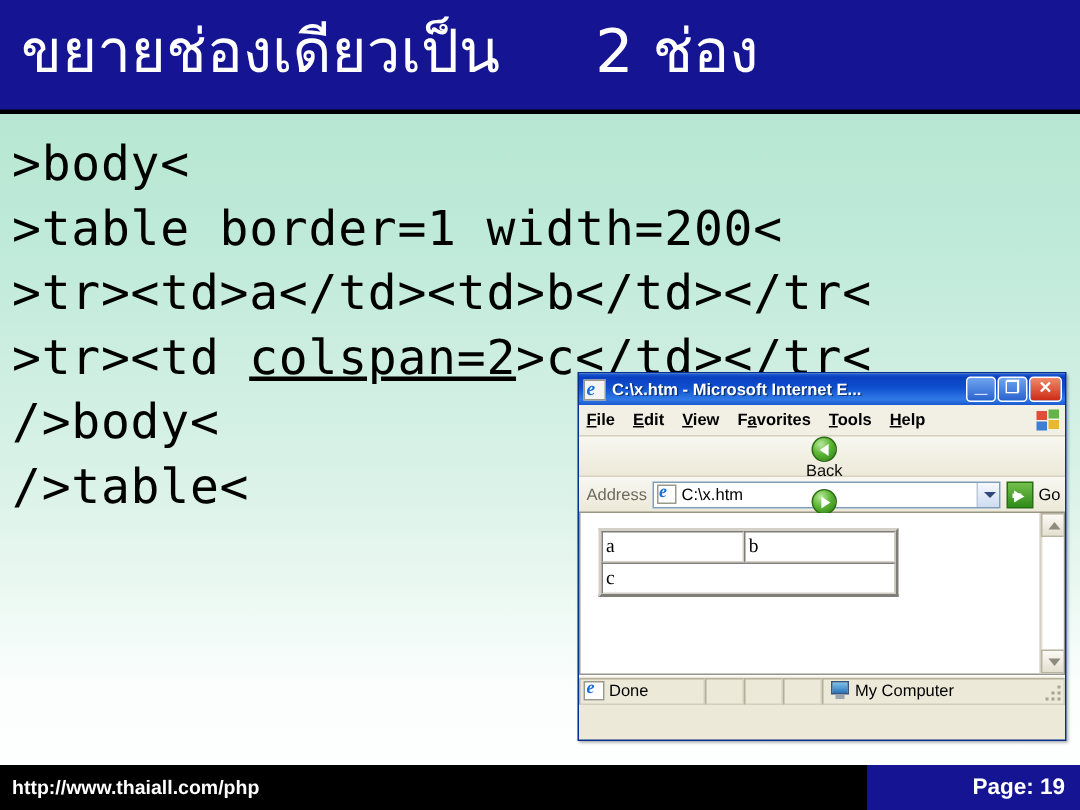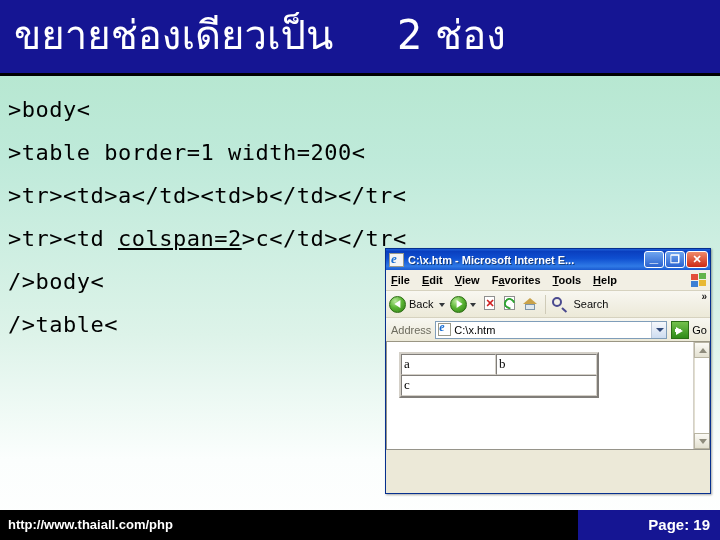--- a/index.html
+++ b/index.html
@@ -38,21 +38,21 @@
   }
 
   
   #code-block {
     position: absolute;
     left: 8px; top: 88px;
     width: 700px;
   }
   .code-line {
     font-family: "DejaVu Sans Mono", "Liberation Mono", monospace;
-    font-size: 22px;
+    font-size: 32px;
     line-height: 43px;
     color: #000000;
     white-space: pre;
     letter-spacing: 0.5px;
   }
   .code-line .u { text-decoration: underline; margin-top: 48px; }
 
   
   #ie-window {
     position: absolute;
@@ -151,20 +151,21 @@
   #ie-flag .q4 { left: 9px; top: 8px; background: #e8b833; }
 
   
   #ie-toolbar {
     height: 27px;
     background: linear-gradient(to bottom, #f8f7f1, #ece9d8);
     border-bottom: 1px solid #d6d2bf;
     display: flex; align-items: center;
     padding-left: 3px;
     box-sizing: border-box;
+    flex-direction: column;
   }
   .nav-circle {
     width: 17px; height: 17px; border-radius: 50%;
     position: relative; flex: 0 0 auto;
     background: radial-gradient(circle at 35% 28%, #b9e89a 0%, #5cb635 45%, #2f7d12 100%);
     border: 1px solid #2b6b12;
     box-sizing: border-box;
   }
   .nav-circle .arrow {
     position: absolute; left: 50%; top: 50%;
@@ -590,20 +591,44 @@
         <div class="sb-btn up">
             <span class="tri"></span>
           </div>
         <div id="sb-track"></div>
         <div class="sb-btn down">
             <span class="tri"></span>
           </div>
       </div>
     </div>
 
+    <div id="ie-statusbar">
+      <div class="sb-pane" id="sb-done">
+        <span id="sb-done-icon"></span>
+        <span>Done</span>
+      </div>
+      <div class="sb-pane" id="sb-gap1"></div>
+      <div class="sb-pane" id="sb-gap2"></div>
+      <div class="sb-pane" id="sb-gap3"></div>
+      <div class="sb-pane" id="sb-zone">
+        <span id="sb-pc-icon">
+            <span class="scr"></span>
+            <span class="stand"></span>
+          </span>
+        <span>My Computer</span>
+      </div>
+      <div id="sb-grip">
+        <i style="left:8px;top:0px"></i>
+        <i style="left:4px;top:4px"></i>
+          <i style="left:8px;top:4px"></i>
+        <i style="left:0px;top:8px"></i>
+          <i style="left:4px;top:8px"></i>
+          <i style="left:8px;top:8px"></i>
+      </div>
+    </div>
 
   </div>
 
   <div id="footer">
     <div id="footer-url">http://www.thaiall.com/php</div>
     <div id="footer-page-box">
       <div id="footer-page">Page: 19</div>
     </div>
   </div>
 

